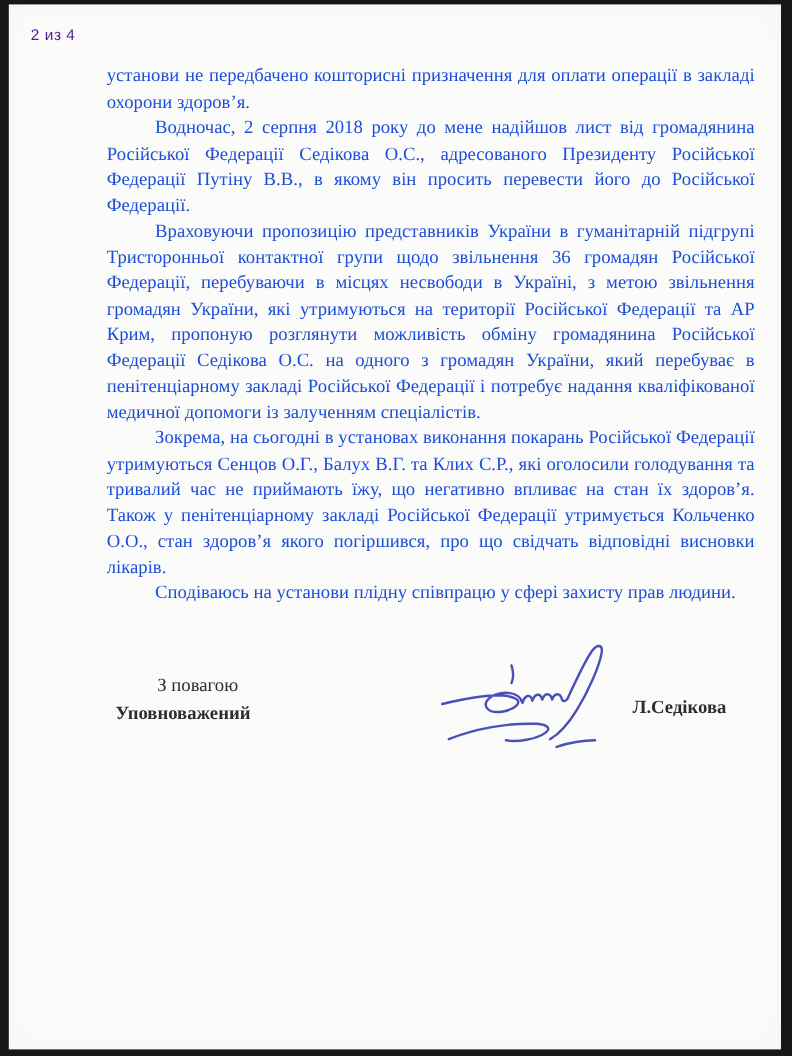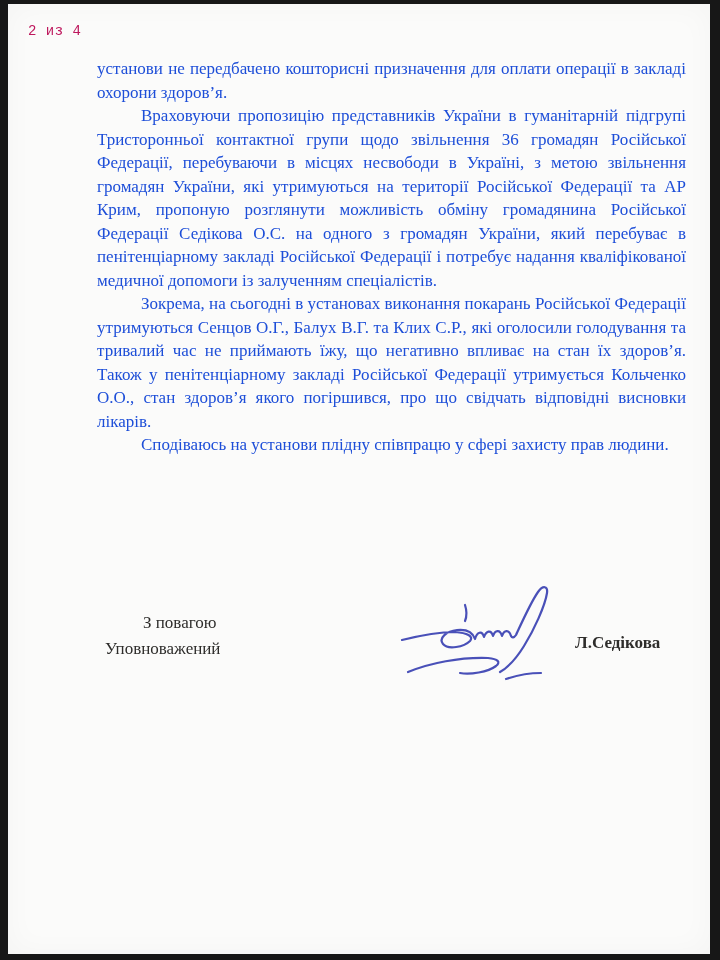--- a/index.html
+++ b/index.html
@@ -67,21 +67,21 @@
   .sign-regards {
     position: absolute;
     left: 46px;
     top: 5px;
     font-weight: normal;
   }
   .sign-title {
     position: absolute;
     left: 8px;
     top: 31px;
-    font-weight: normal;
+    font-weight: bold;
   }
   .sign-name {
     position: absolute;
     left: 478px;
     top: 25px;
     font-weight: bold;
   }
   .signature-ink {
     position: absolute;
     left: 301px;
@@ -102,24 +102,25 @@
     opacity: 0.92;
   }
 </style>
 </head>
 <body style="background: rgb(23, 23, 23);">
 
 <div class="viewer-frame">
 
   <div class="doc-page" style="background: rgb(251, 251, 250);">
 
-    <div class="page-counter" style="color: #be185d; font-family: Liberation Mono, monospace;">2 из 4</div>
+    <div class="page-counter" style="color: #4c1d95;">2 из 4</div>
 
     <div class="letter-body">
       <p class="continuation">установи не передбачено кошторисні призначення для оплати операції в закладі охорони здоров’я.</p>
+      <p>Водночас, 2 серпня 2018 року до мене надійшов лист від громадянина Російської Федерації Седікова О.С., адресованого Президенту Російської Федерації Путіну В.В., в якому він просить перевести його до Російської Федерації.</p>
       <p>Враховуючи пропозицію представників України в гуманітарній підгрупі Тристоронньої контактної групи щодо звільнення 36 громадян Російської Федерації, перебуваючи в місцях несвободи в Україні, з метою звільнення громадян України, які утримуються на території Російської Федерації та АР Крим, пропоную розглянути можливість обміну громадянина Російської Федерації Седікова О.С. на одного з громадян України, який перебуває в пенітенціарному закладі Російської Федерації і потребує надання кваліфікованої медичної допомоги із залученням спеціалістів.</p>
       <p>Зокрема, на сьогодні в установах виконання покарань Російської Федерації утримуються Сенцов О.Г., Балух В.Г. та Клих С.Р., які оголосили голодування та тривалий час не приймають їжу, що негативно впливає на стан їх здоров’я. Також у пенітенціарному закладі Російської Федерації утримується Кольченко О.О., стан здоров’я якого погіршився, про що свідчать відповідні висновки лікарів.</p>
       <p>Сподіваюсь на установи плідну співпрацю у сфері захисту прав людини.</p>
     </div>
 
     <div class="sign-block">
       <div class="sign-regards">З повагою</div>
       <div class="sign-title">Уповноважений</div>
 
       <div class="signature-ink" style="color: rgb(58, 65, 178);">

